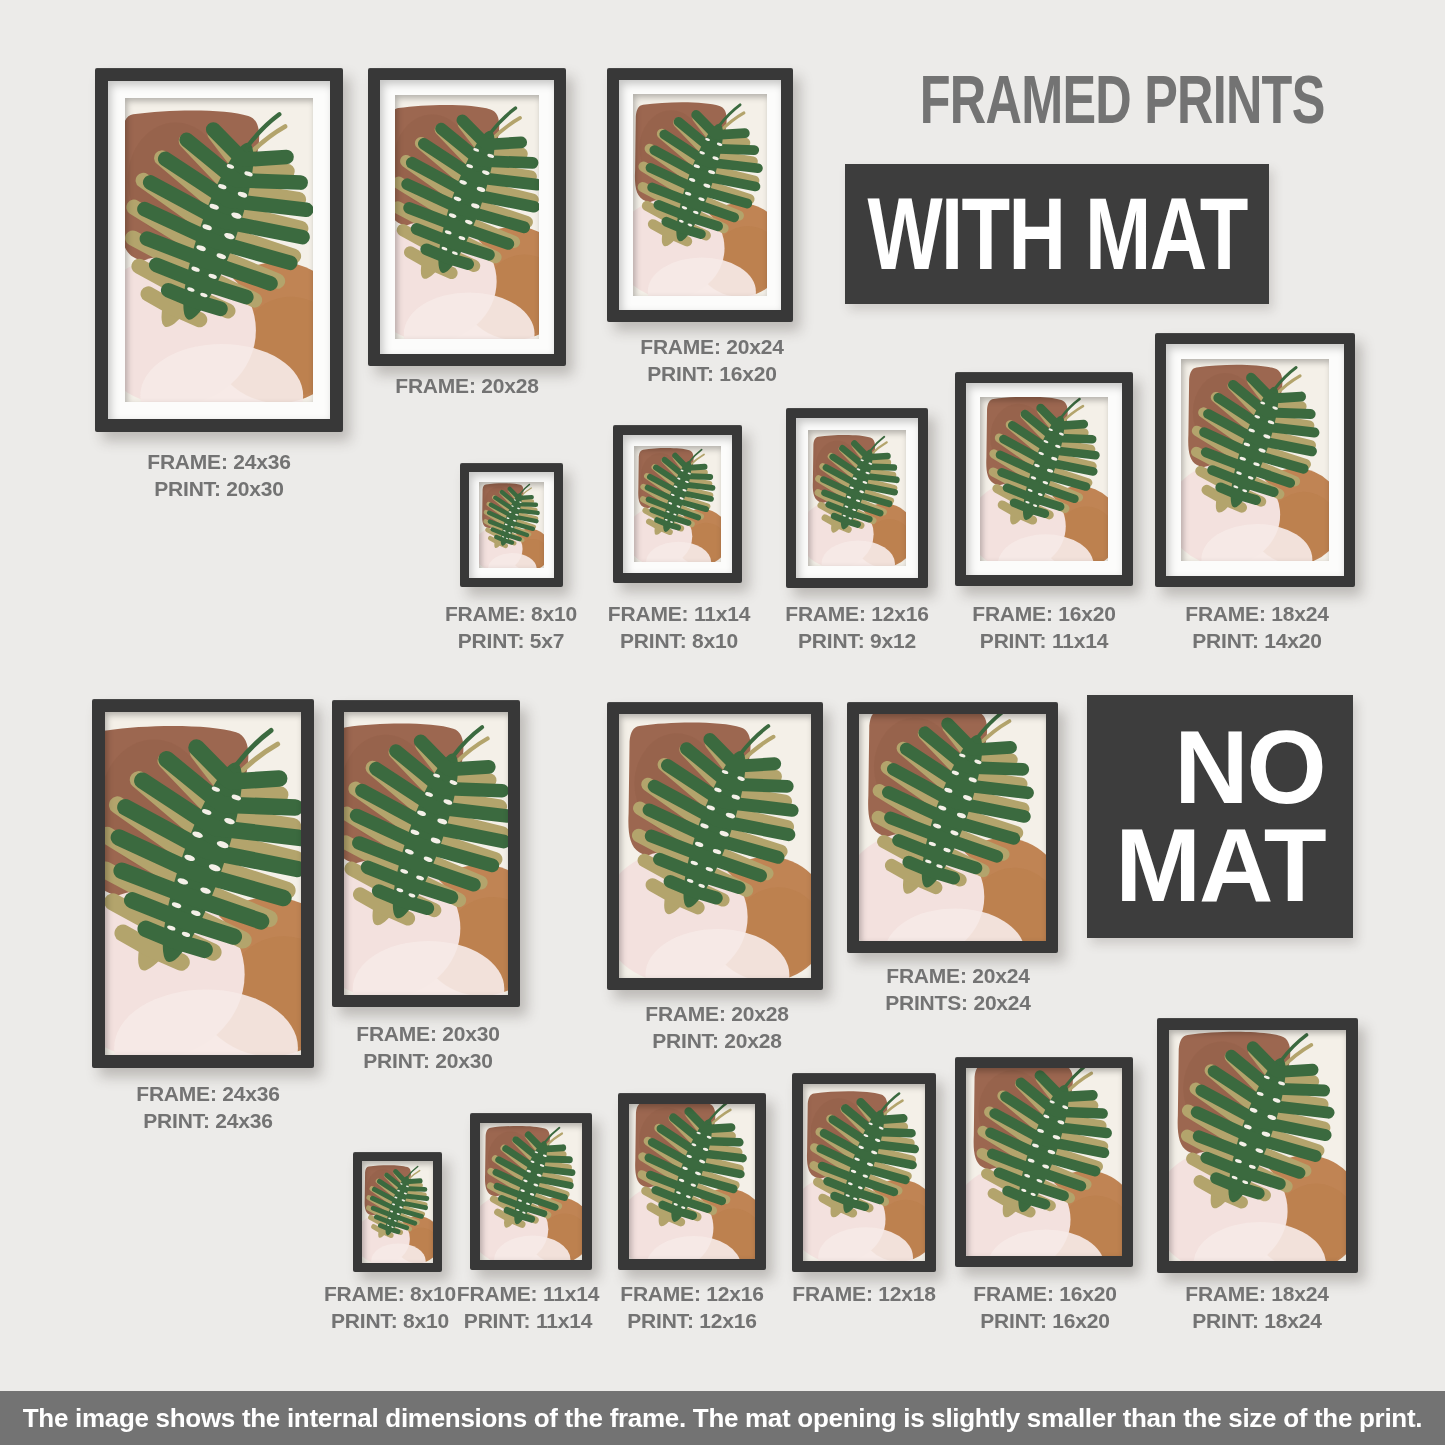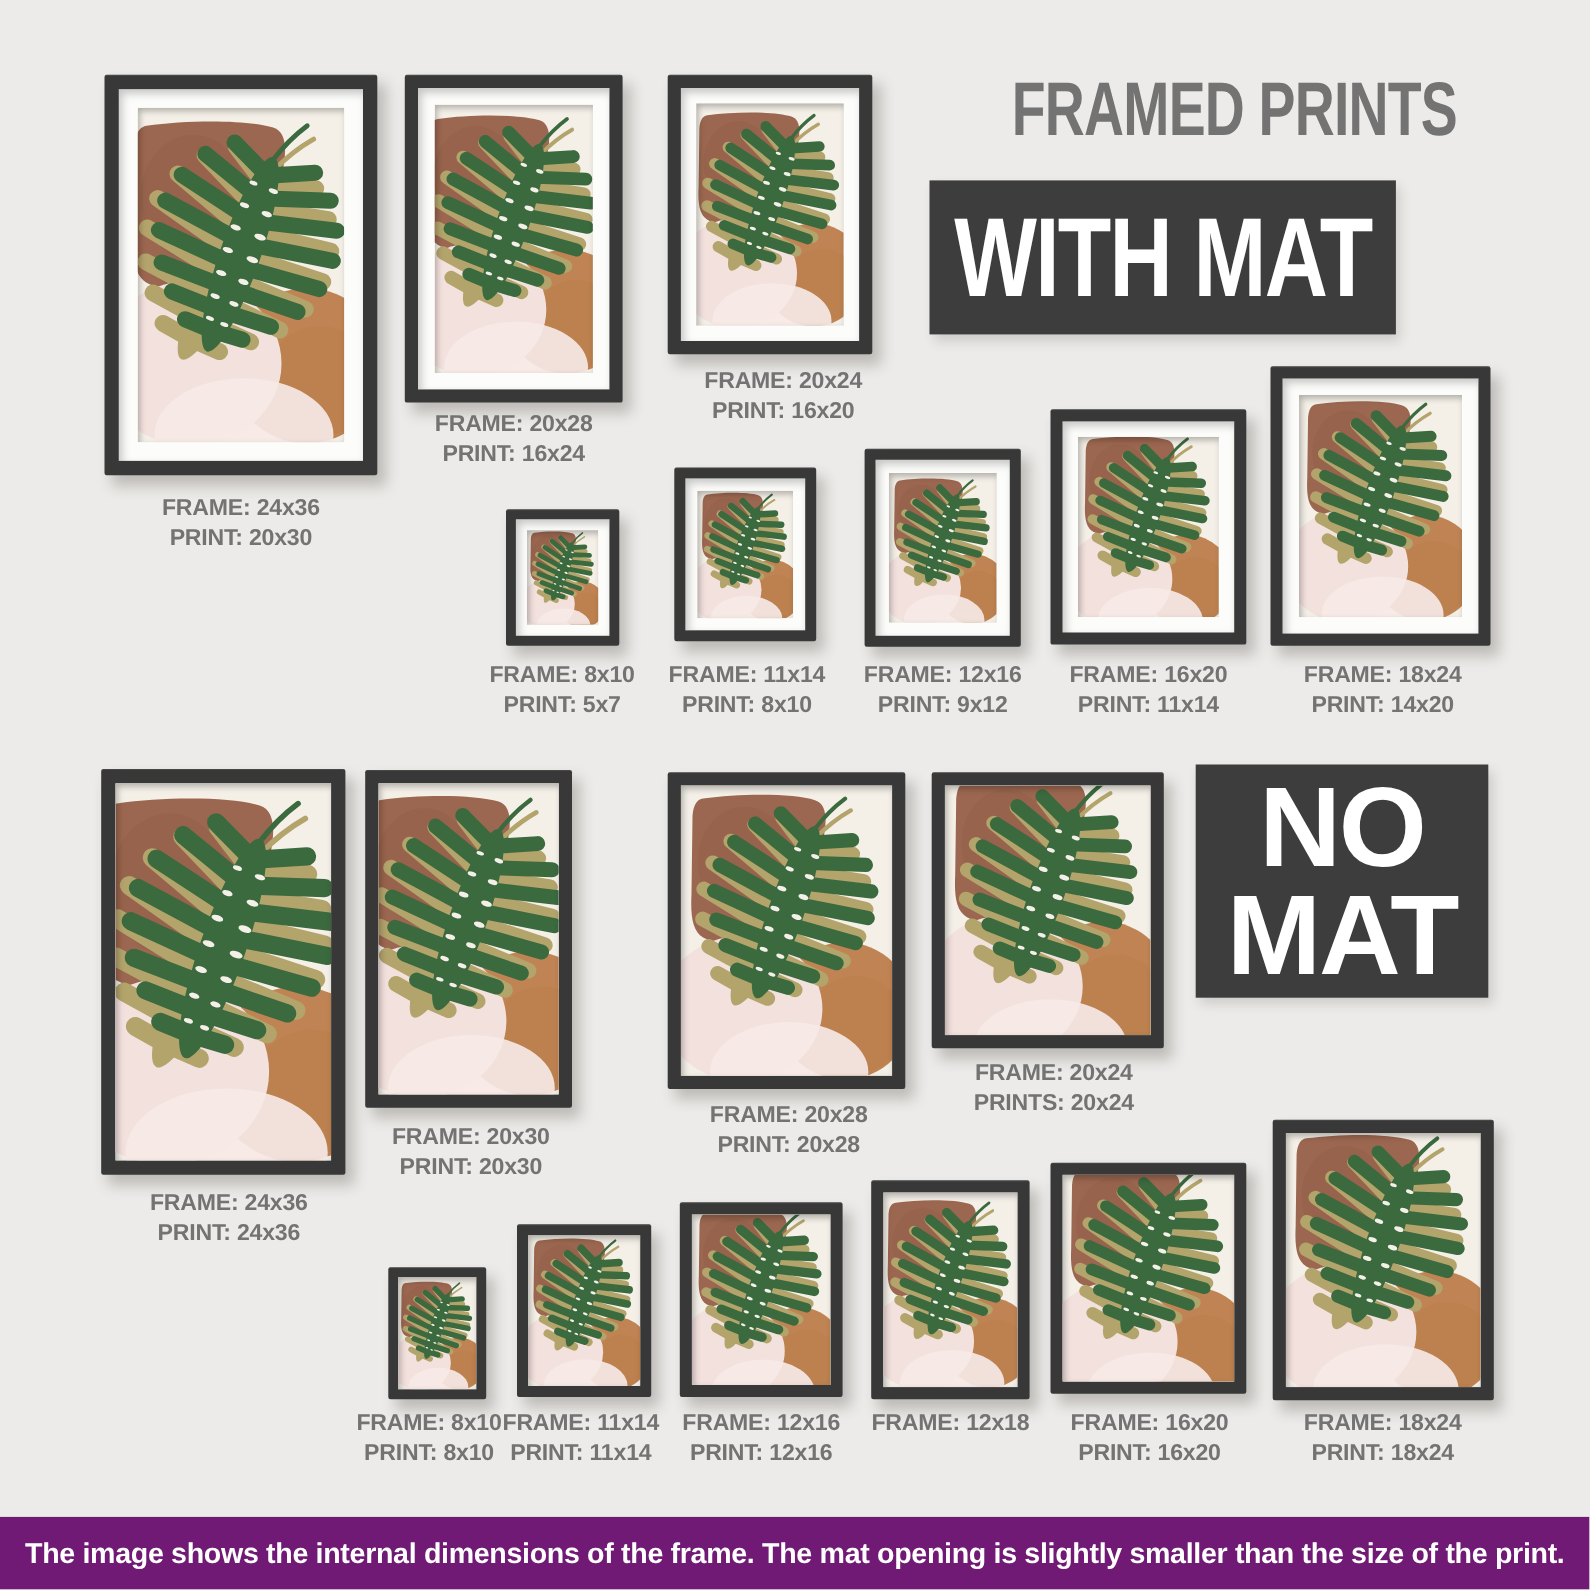--- a/index.html
+++ b/index.html
@@ -60,28 +60,28 @@
   }
   .banner {
     position: absolute;
     background: #3d3d3d;
     color: #ffffff;
     display: flex; align-items: center; justify-content: center;
     font-weight: bold;
     box-shadow: 4px 6px 10px rgba(70,62,55,.18);
   }
   #with-mat-banner { left: 845px; top: 164px; width: 424px; height: 140px; font-size: 102px; white-space: nowrap; }
-  #no-mat-banner   { left: 1087px; top: 695px; width: 266px; height: 212px; font-size: 103px; line-height: .95; letter-spacing: -2px; text-align: center; }
+  #no-mat-banner   { left: 1087px; top: 695px; width: 266px; height: 243px; font-size: 103px; line-height: .95; letter-spacing: -2px; text-align: right; }
   .cx73 { display: inline-block; transform: scaleX(.73); letter-spacing: -1px; }
   .cx78 { display: inline-block; transform: scaleX(.78); letter-spacing: -2px; }
   #footer {
     position: absolute;
     left: 0; bottom: 0;
-    width: 1445px; height: 66px;
-    background: #701a75;
+    width: 1445px; height: 54px;
+    background: #737373;
     color: #ffffff;
     display: flex; align-items: center; justify-content: center;
     font-weight: bold;
     font-size: 26px;
     letter-spacing: -0.3px;
   }
   .defs-holder { position: absolute; width: 0; height: 0; overflow: hidden; }
 </style>
 </head>
 <body>
@@ -208,21 +208,20 @@
   </div>
     </div>
 </div>
 
 <div class="label" style="left:219px;top:448px">
   <div>FRAME: 24x36</div>
   <div>PRINT: 20x30</div>
 </div>
 <div class="label" style="left:467px;top:372px">
   <div>FRAME: 20x28</div>
-  <div>PRINT: 16x24</div>
 </div>
 <div class="label" style="left:712px;top:333px">
   <div>FRAME: 20x24</div>
   <div>PRINT: 16x20</div>
 </div>
 <div class="label" style="left:511px;top:600px">
   <div>FRAME: 8x10</div>
   <div>PRINT: 5x7</div>
 </div>
 <div class="label" style="left:679px;top:600px">

